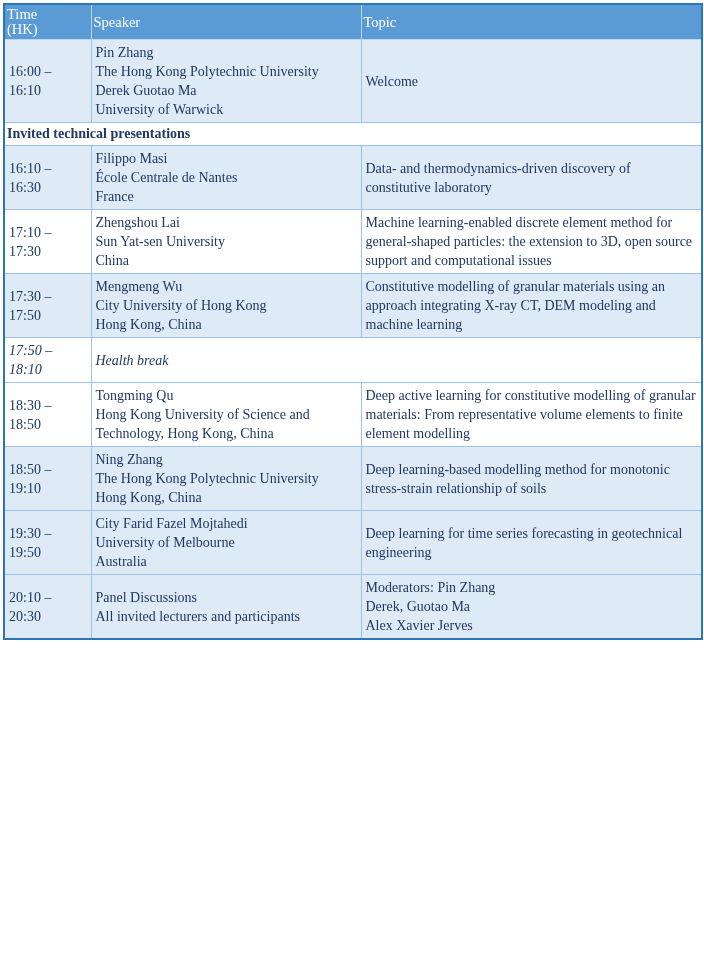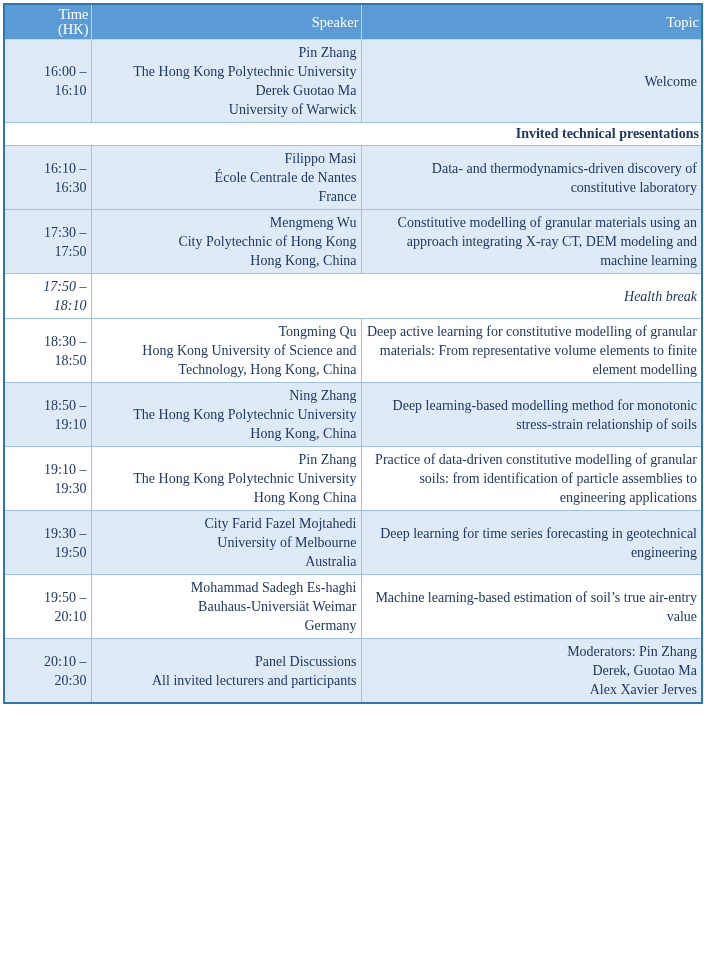--- a/index.html
+++ b/index.html
@@ -20,21 +20,21 @@
   }
   .page{padding:3px 3px 0 3px;}
   table.schedule{
     border-collapse:collapse;
     table-layout:fixed;
     width:698px;
     border:2px solid var(--border-outer);
   }
   th,td{
     border:1px solid var(--border-inner);
-    text-align:right;
+    text-align:left;
     vertical-align:middle;
     font-size:14px;
     line-height:19px;
     padding:3px 4px;
     white-space:pre-line;
     color:var(--body-text);
   }
   thead th{
     background:var(--header-bg);
     color:var(--header-text);
@@ -82,25 +82,33 @@
           <td class="c-section" colspan="3">Invited technical presentations</td>
         </tr>
         <tr class="shaded">
           <td class="c-time">16:10 –
 16:30</td>
           <td class="c-speaker">Filippo Masi
 École Centrale de Nantes
 France</td>
           <td class="c-topic">Data- and thermodynamics-driven discovery of constitutive laboratory</td>
         </tr>
+        <tr class="plain">
+          <td class="c-time">17:10 –
+17:30</td>
+          <td class="c-speaker">Zhengshou Lai
+Sun Yat-sen University
+China</td>
+          <td class="c-topic">Machine learning-enabled discrete element method for general-shaped particles: the extension to 3D, open source support and computational issues</td>
+        </tr>
         <tr class="shaded">
           <td class="c-time">17:30 –
 17:50</td>
           <td class="c-speaker">Mengmeng Wu
-City Polytechnic of Hong Kong
+City University of Hong Kong
 Hong Kong, China</td>
           <td class="c-topic">Constitutive modelling of granular materials using an approach integrating X-ray CT, DEM modeling and machine learning</td>
         </tr>
         <tr class="plain">
           <td class="c-time italic">17:50 –
 18:10</td>
           <td class="c-break italic" colspan="2">Health break</td>
         </tr>
         <tr class="plain">
           <td class="c-time">18:30 –
@@ -110,43 +118,27 @@
           <td class="c-topic">Deep active learning for constitutive modelling of granular materials: From representative volume elements to finite element modelling</td>
         </tr>
         <tr class="shaded">
           <td class="c-time">18:50 –
 19:10</td>
           <td class="c-speaker">Ning Zhang
 The Hong Kong Polytechnic University
 Hong Kong, China</td>
           <td class="c-topic">Deep learning-based modelling method for monotonic stress-strain relationship of soils</td>
         </tr>
-        <tr class="plain">
-          <td class="c-time">19:10 –
-19:30</td>
-          <td class="c-speaker">Pin Zhang
-The Hong Kong Polytechnic University
-Hong Kong China</td>
-          <td class="c-topic">Practice of data-driven constitutive modelling of granular soils: from identification of particle assemblies to engineering applications</td>
-        </tr>
         <tr class="shaded">
           <td class="c-time">19:30 –
 19:50</td>
           <td class="c-speaker">City Farid Fazel Mojtahedi
 University of Melbourne
 Australia</td>
           <td class="c-topic">Deep learning for time series forecasting in geotechnical engineering</td>
-        </tr>
-        <tr class="plain">
-          <td class="c-time">19:50 –
-20:10</td>
-          <td class="c-speaker">Mohammad Sadegh Es-haghi
-Bauhaus-Universiät Weimar
-Germany</td>
-          <td class="c-topic">Machine learning-based estimation of soil’s true air-entry value</td>
         </tr>
         <tr class="shaded">
           <td class="c-time">20:10 –
 20:30</td>
           <td class="c-speaker">Panel Discussions
 All invited lecturers and participants</td>
           <td class="c-topic">Moderators: Pin Zhang
 Derek, Guotao Ma
 Alex Xavier Jerves</td>
         </tr>

